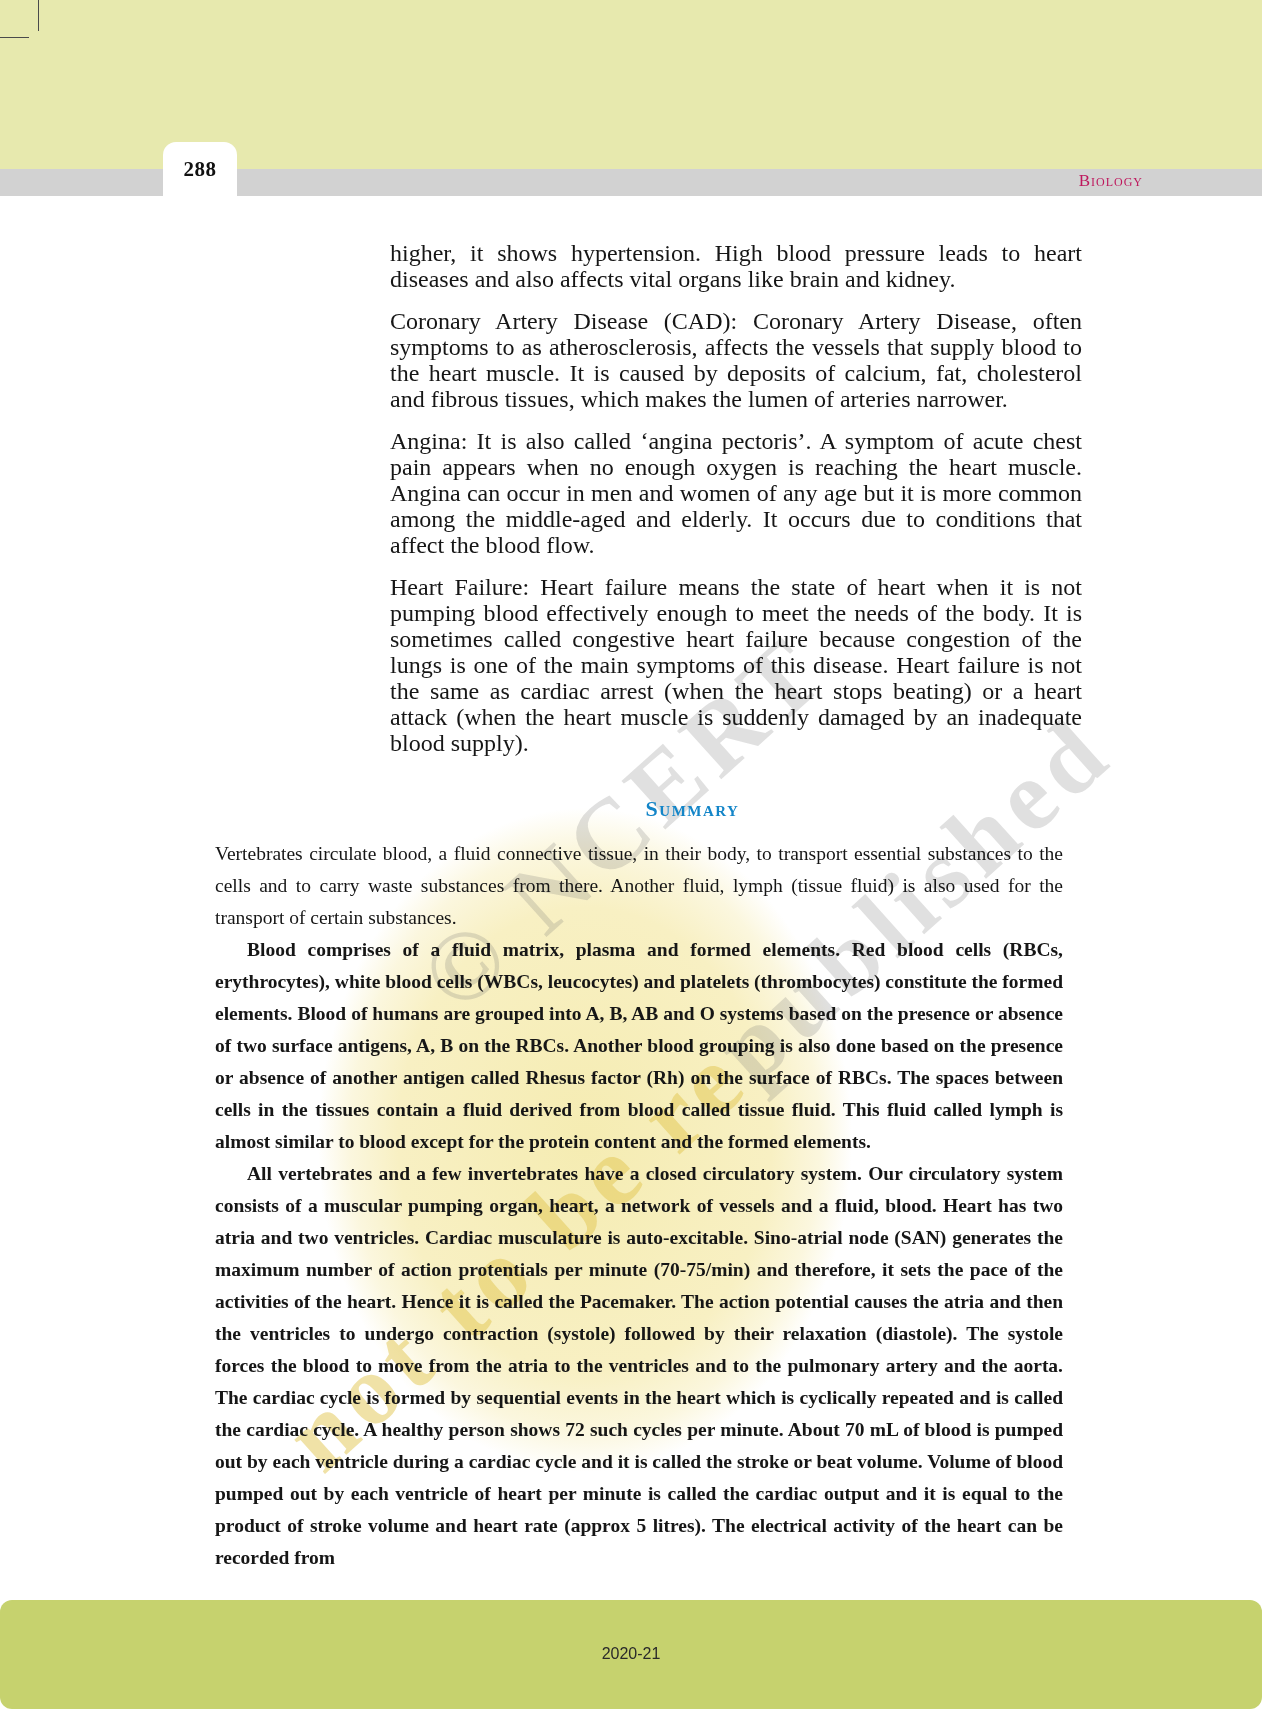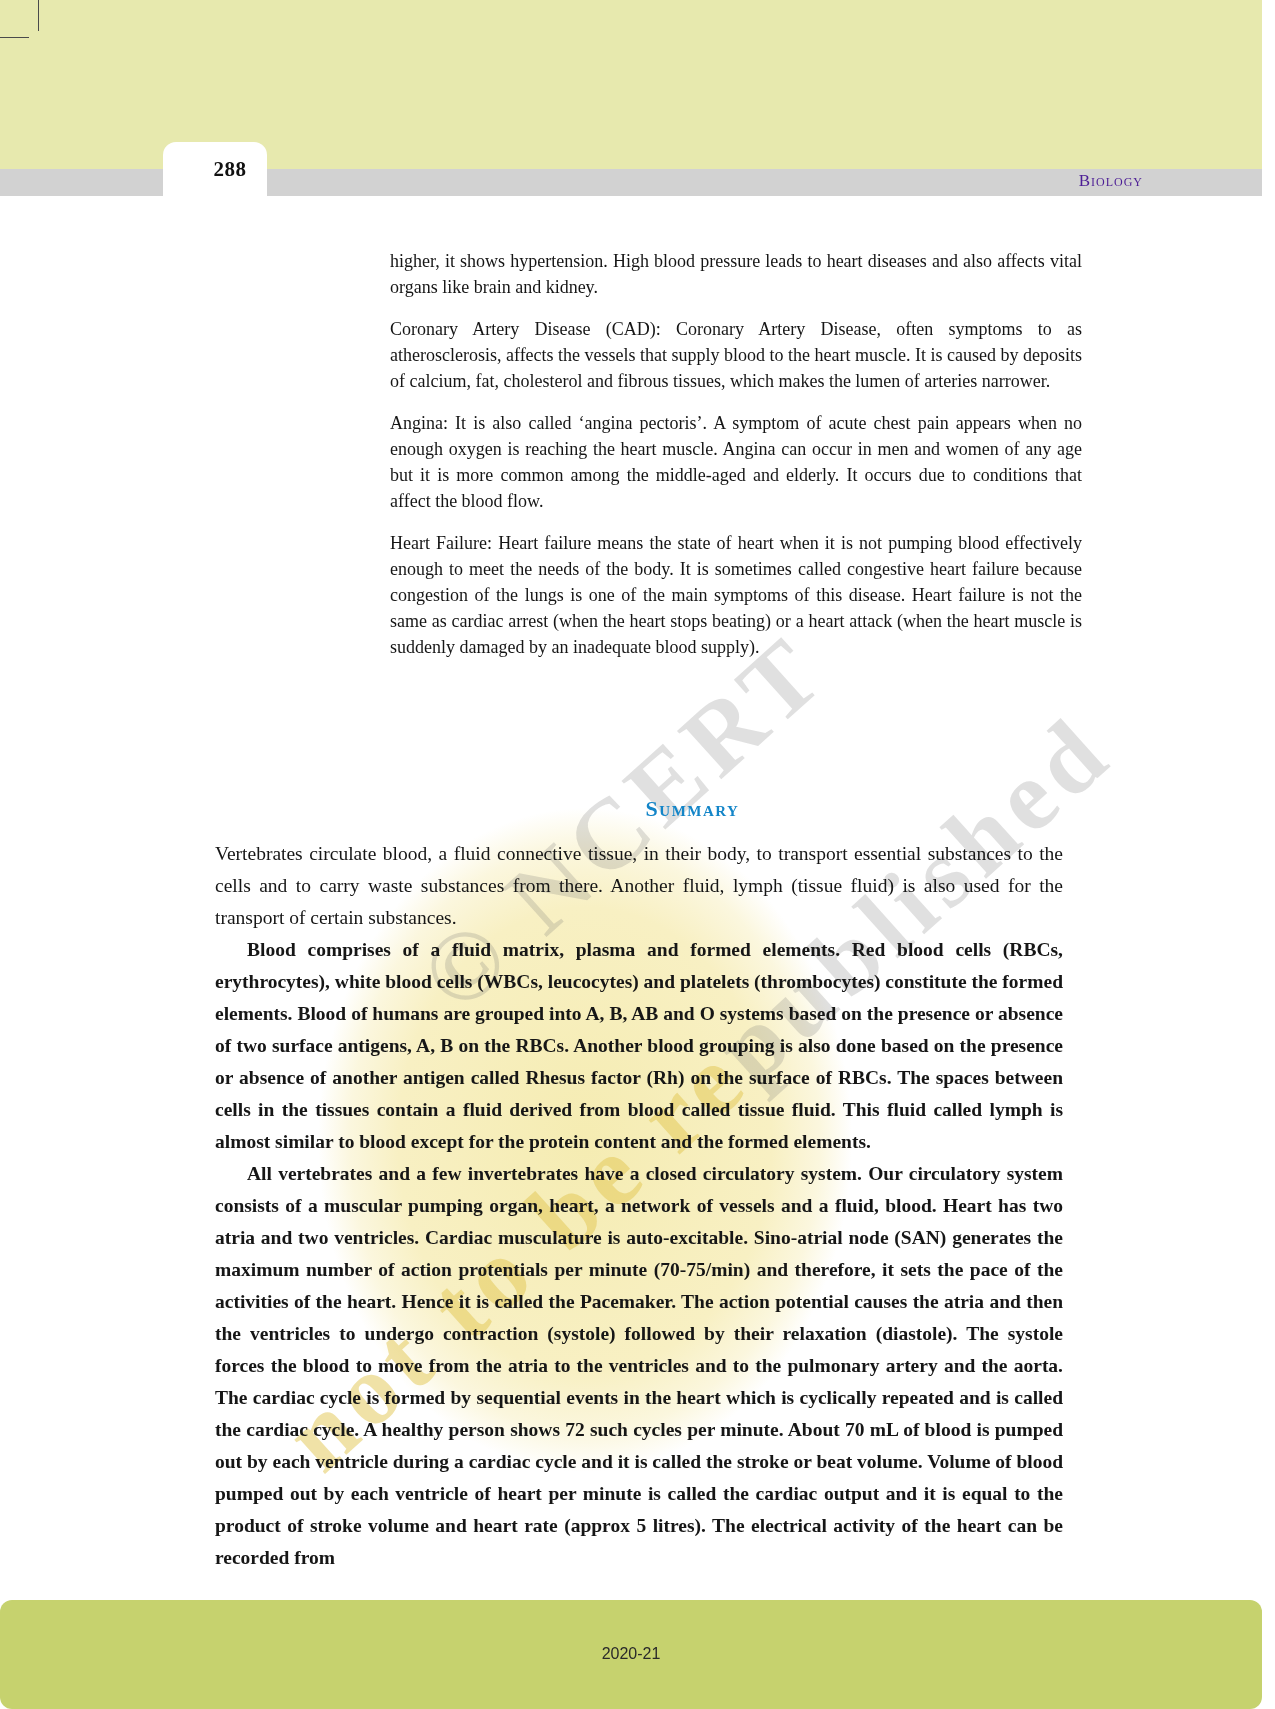--- a/index.html
+++ b/index.html
@@ -11,26 +11,26 @@
     font-family:"Liberation Serif","DejaVu Serif",serif;
     color:#161616;
   }
   
   .band-top{position:absolute;left:0;top:0;width:1262px;height:169px;}
   .header-bar{position:absolute;left:0;top:169px;width:1262px;height:27px;}
   .band-bottom{position:absolute;left:0;top:1600px;width:1262px;height:109px;border-radius:12px;}
   .page-tab{
     position:absolute;left:163px;top:142px;width:74px;height:54px;
     background:#ffffff;border-radius:13px 13px 0 0;
-    display:flex;align-items:center;justify-content:center;padding-left:30px;
+    display:flex;align-items:center;justify-content:center;
   }
   .page-number{font-weight:bold;font-size:21px;letter-spacing:0.5px;color:#111;}
   .book-title{
     position:absolute;top:171px;right:132px;
-    font-variant:small-caps;font-size:17px;letter-spacing:1px;color:#4c1d95;
+    font-variant:small-caps;font-size:17px;letter-spacing:1px;color:#be185d;
   }
   .footer-year{
     position:absolute;left:0;top:45px;width:100%;
     text-align:center;
     font-family:"Liberation Sans","DejaVu Sans",sans-serif;
     font-size:16px;color:#2a2a2a;
   }
   
   .crop{position:absolute;background:#4a4a4a;}
   .crop-tl-h{left:0;top:37px;width:29px;height:1px;}
@@ -48,22 +48,22 @@
     position:absolute;z-index:2;white-space:nowrap;
     font-weight:bold;font-size:100px;letter-spacing:8px;
     transform-origin:0 0;
   }
   .wm1{left:398px;top:948px;transform:rotate(-42deg);color:rgba(115,115,115,0.22);}
   .wm2{left:262px;top:1408px;transform:rotate(-42deg);}
   .wm2 .wm-yellow{color:rgba(226,198,80,0.50);}
   .wm2 .wm-gray{color:rgba(115,115,115,0.22);}
   
   .block1{
-    position:absolute;left:390px;top:248px;width:692px;z-index:3;
-    font-size:18px;line-height:26px;text-align:justify;
+    position:absolute;left:390px;top:240px;width:692px;z-index:3;
+    font-size:24px;line-height:26px;text-align:justify;
   }
   .block1 p{margin:0 0 16px 0;}
   .summary-heading{
     position:absolute;left:0;top:796px;width:1275px;z-index:3;
     text-align:center;transform:translateX(55px);
     font-variant:small-caps;font-weight:bold;font-size:22px;letter-spacing:1.5px;
     color:#1385c8;
   }
   .summary-block{
     position:absolute;left:215px;top:838px;width:848px;z-index:3;

